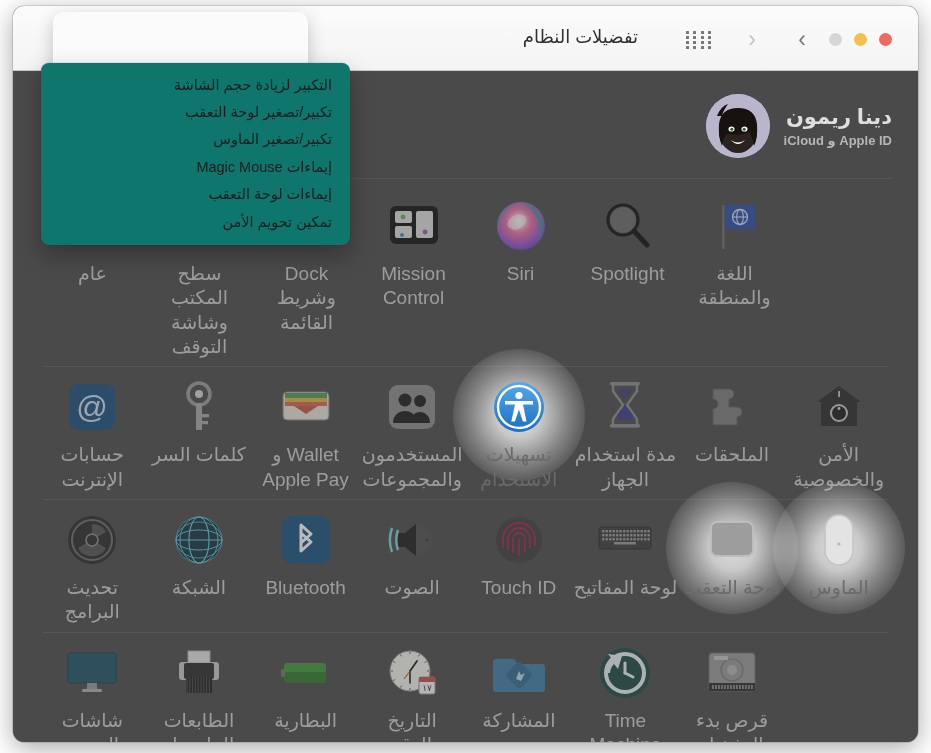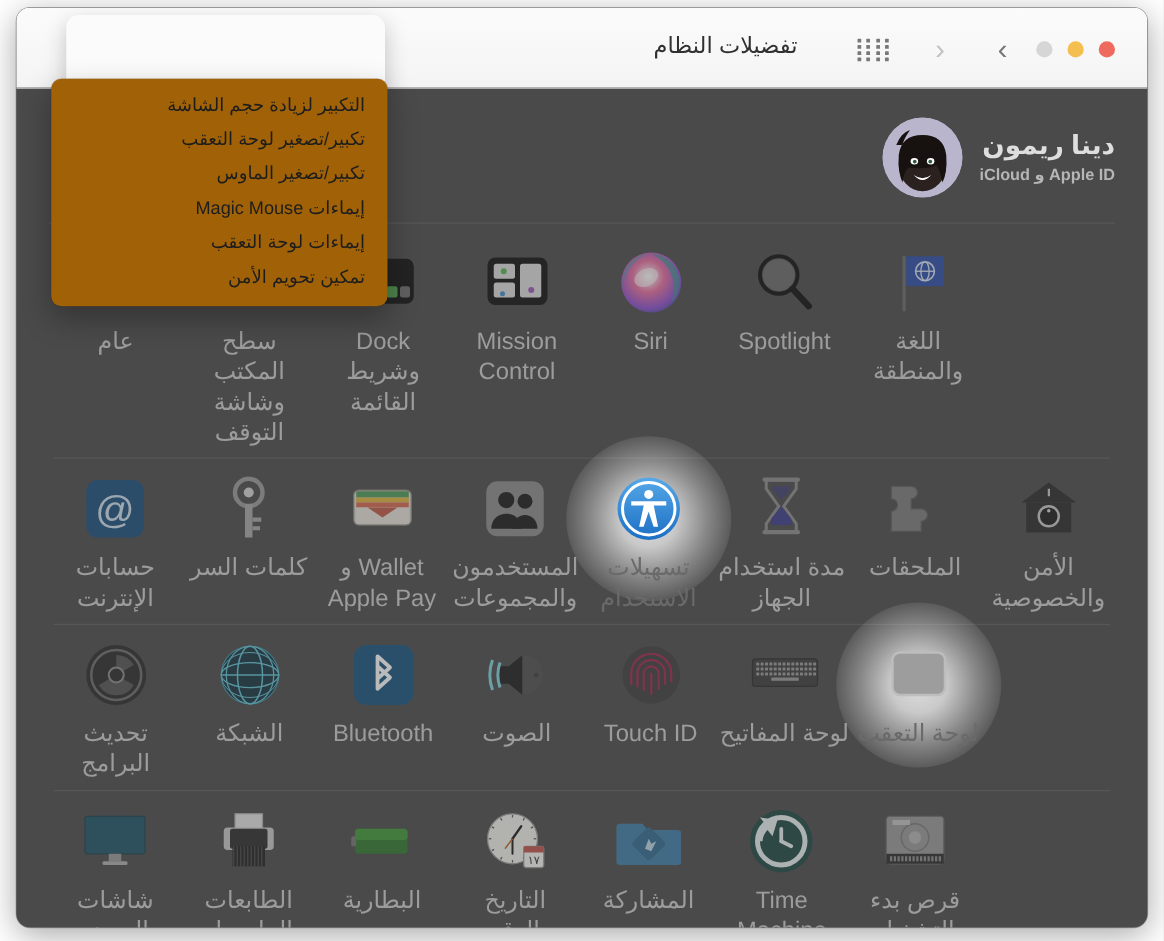--- a/index.html
+++ b/index.html
@@ -130,22 +130,22 @@
     line-height: 15px;
     text-align: center;
     font-family: "DejaVu Sans", sans-serif;
     cursor: pointer;
   }
 
   
   #suggestions {
     position: absolute;
     left: 28px; top: 57px;
-    width: 269px;
-    background: #a16207;
+    width: 309px;
+    background: #0f766e;
     border-radius: 8px;
     box-shadow: 0 10px 24px rgba(0,0,0,0.30), 0 0 0 0.5px rgba(0,0,0,0.12);
     padding: 8px 0 9px 0;
     z-index: 40;
   }
   
   #suggestions-backing {
     position: absolute;
     left: 40px; top: 6px;
     width: 255px; height: 62px;
@@ -676,20 +676,29 @@
           <div class="pref-label">لوحة المفاتيح</div>
         </div>
         <div class="pref-item highlight">
           <div class="pref-icon">
             <svg width="52" height="44" viewBox="0 0 52 44">
               <rect x="5" y="4" width="42" height="34" rx="6" fill="#9d9d9d" stroke="#bdbdbd" stroke-width="2"></rect>
             </svg>
           </div>
           <div class="pref-label">لوحة التعقب</div>
         </div>
+        <div class="pref-item highlight">
+          <div class="pref-icon">
+            <svg width="34" height="54" viewBox="0 0 34 54">
+              <rect x="3" y="2" width="28" height="50" rx="14" fill="#e3e3e3" stroke="#c4c4c4" stroke-width="1.6"></rect>
+              <circle cx="17" cy="31" r="1.6" fill="#b5b5b5"></circle>
+            </svg>
+          </div>
+          <div class="pref-label">الماوس</div>
+        </div>
       </div>
       <div class="grid-row">
         <div class="pref-item dim">
           <div class="pref-icon">
             <svg width="54" height="44" viewBox="0 0 54 44">
               <rect x="3" y="2" width="48" height="30" rx="2" fill="#1d5569" stroke="#17414f"></rect>
               <rect x="22" y="32" width="10" height="6" fill="#9a9a9a"></rect>
               <rect x="17" y="38" width="20" height="3" rx="1.2" fill="#b0b0b0"></rect>
             </svg>
           </div>

